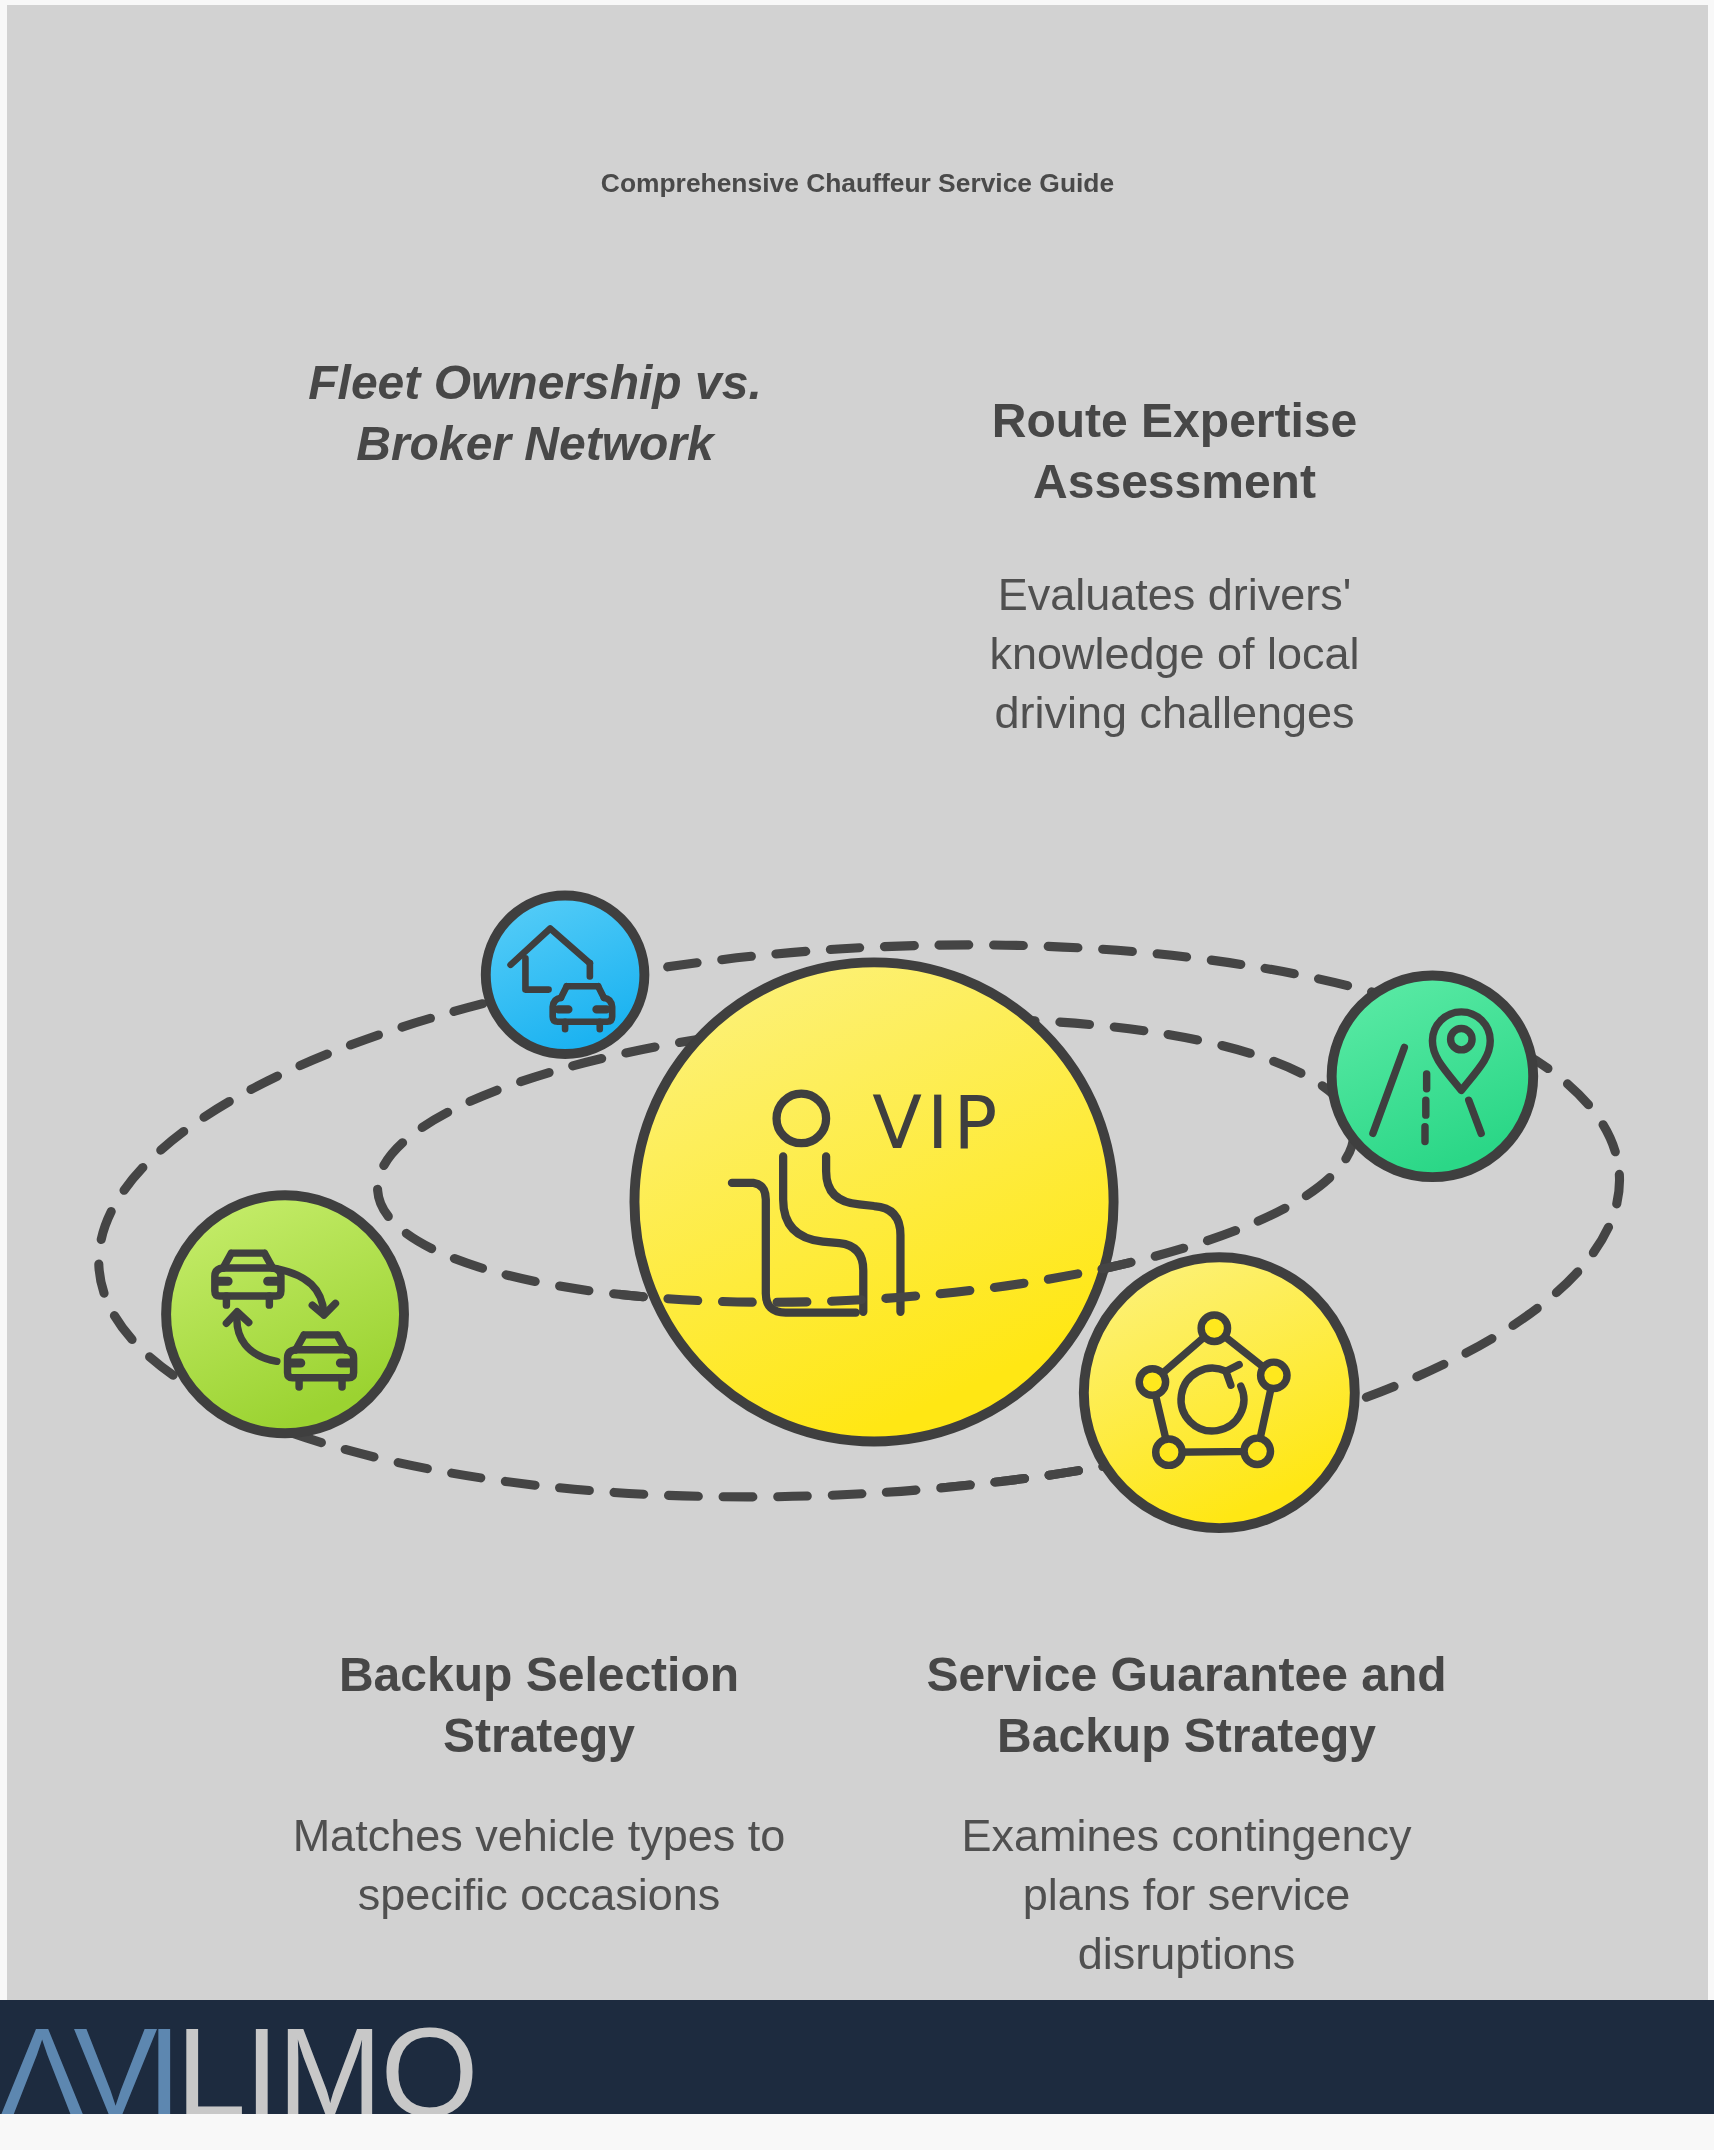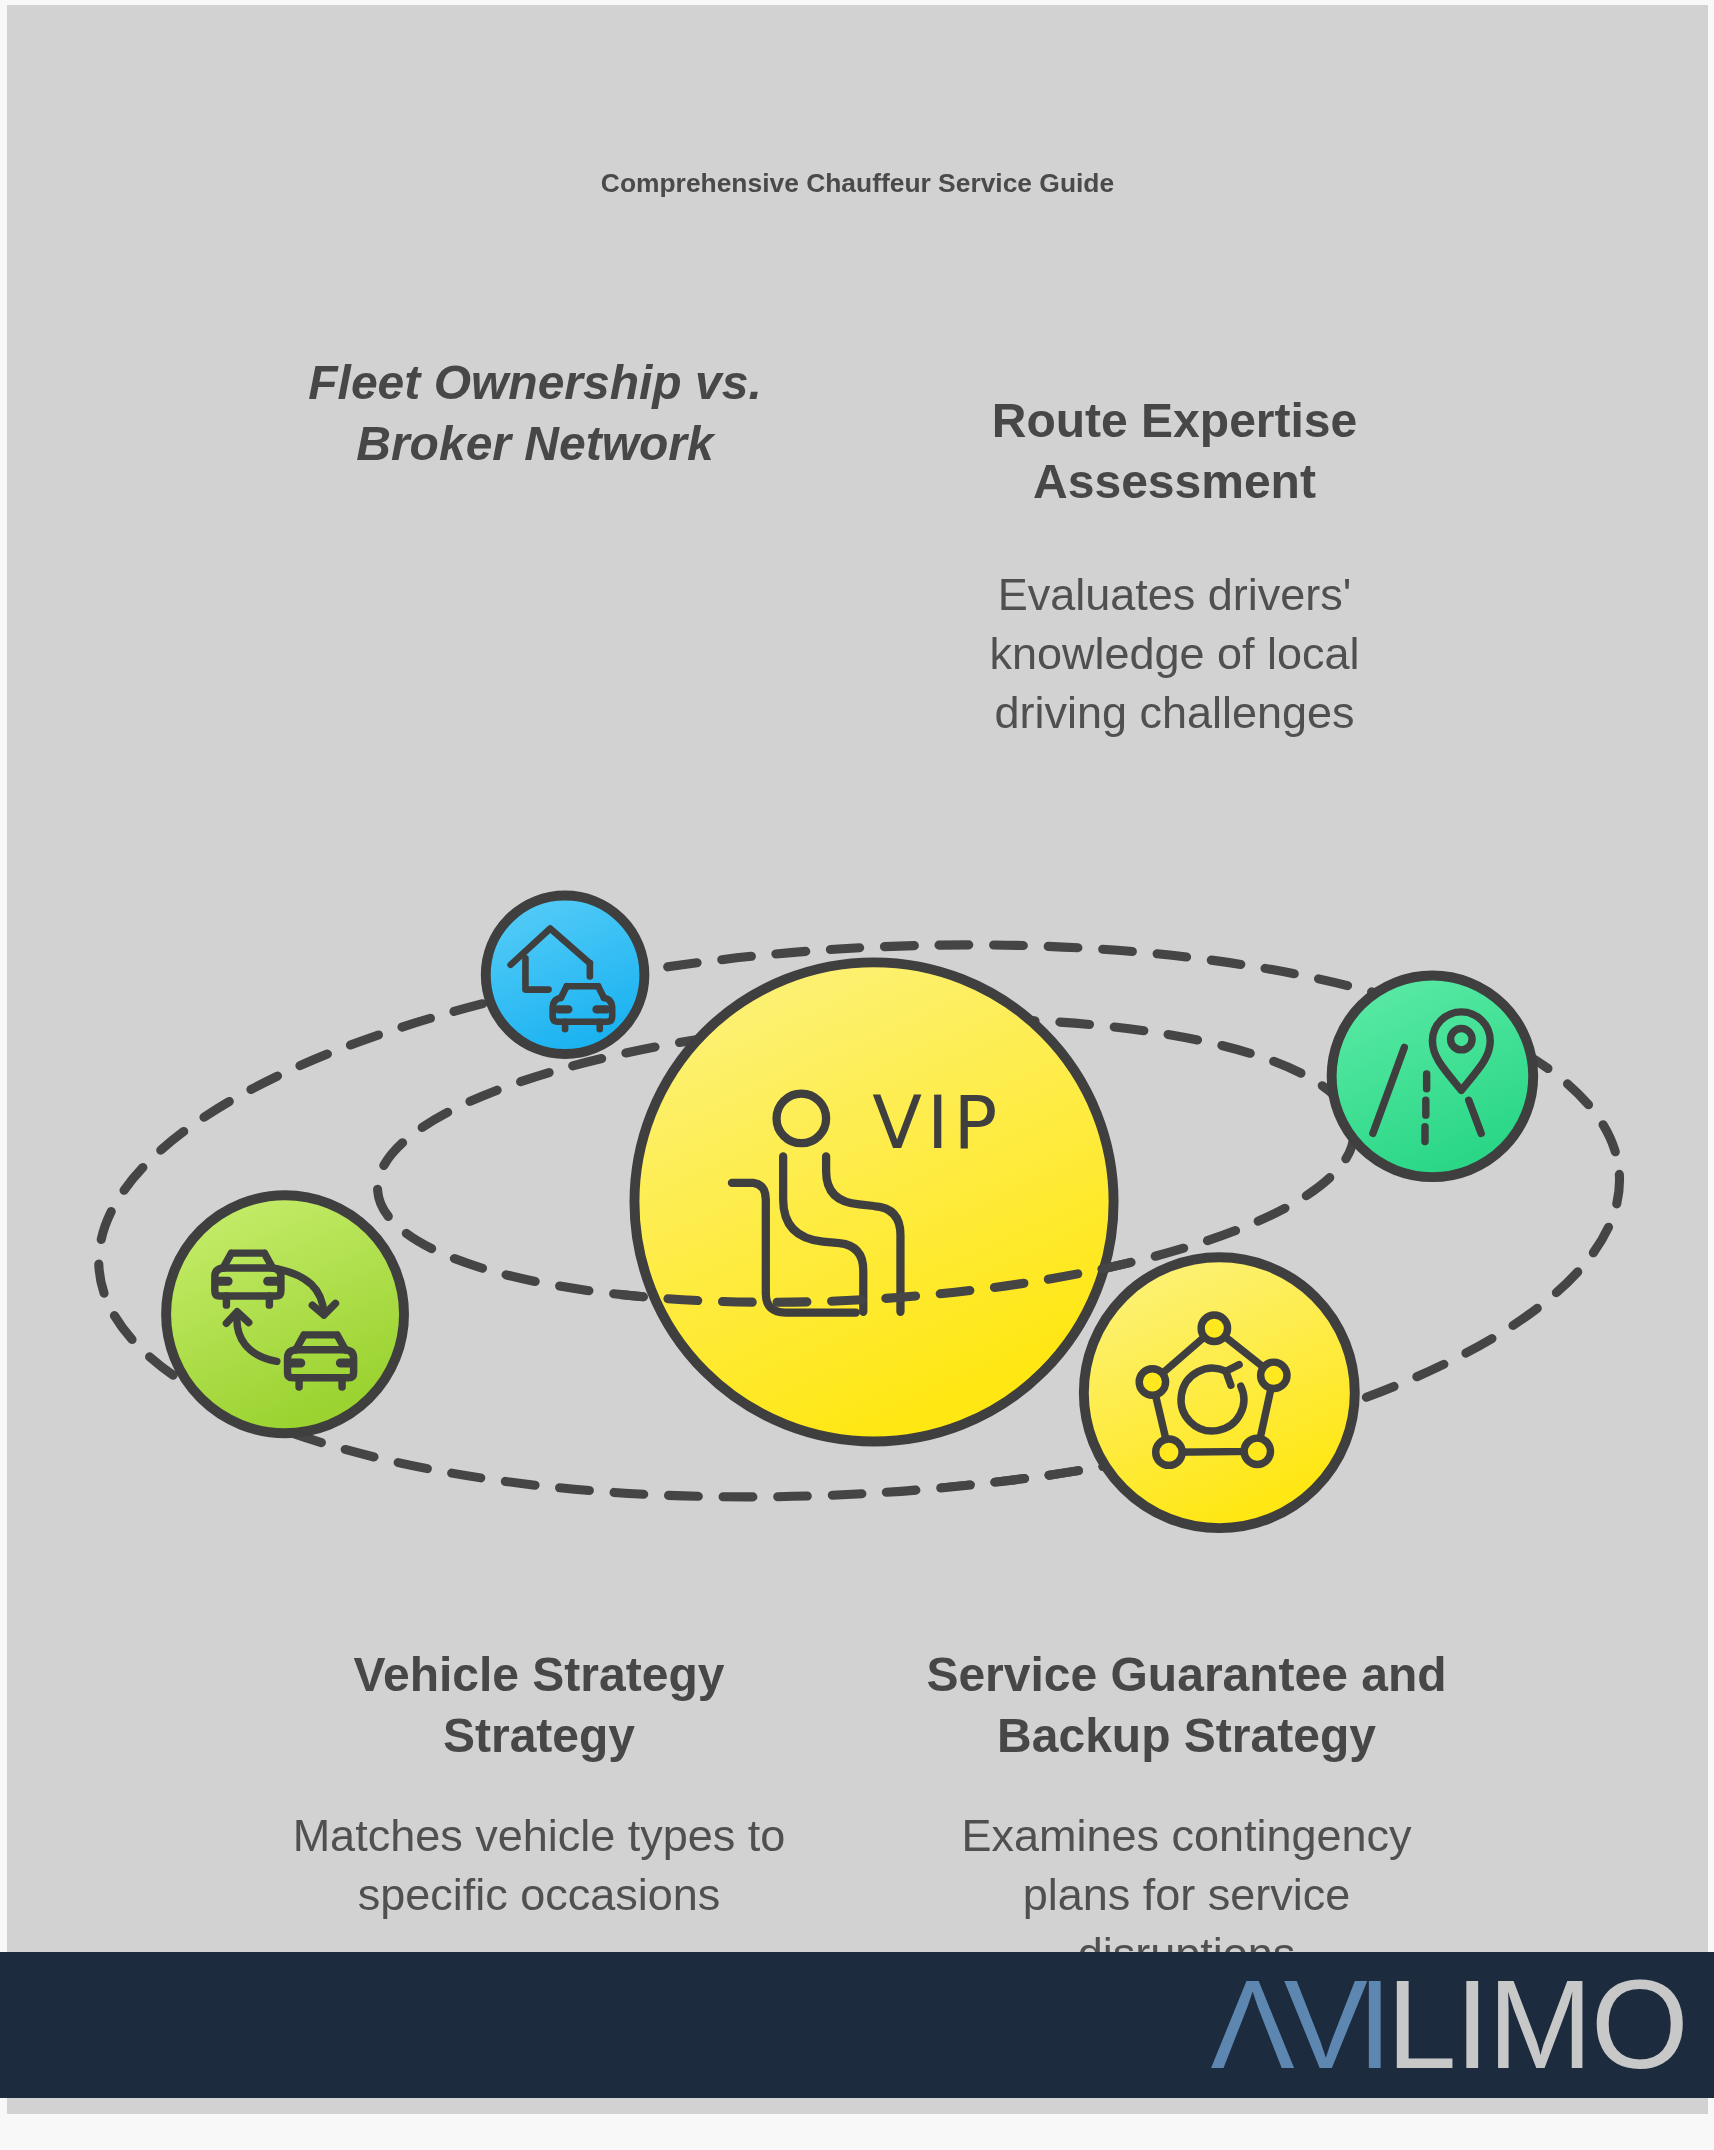--- a/index.html
+++ b/index.html
@@ -10,43 +10,43 @@
   .page-title{position:absolute;left:0;top:169px;width:100%;text-align:center;
 ic    font-size:81px;line-height:1.12;font-weight:bold;color:#4a4a4a;margin:0;}
   .topic{position:absolute;text-align:center;}
   .topic h2{margin:0;font-size:48px;line-height:1.27;font-weight:bold;color:#474747;}
   .topic p{margin:40px 0 0 0;font-size:45px;line-height:1.31;color:#505050;}
   #topic-route p{margin-top:53px;}
   #topic-fleet{left:287px;top:353px;width:496px;font-style:italic;}
   #topic-route{left:968px;top:391px;width:413px;}
   #topic-vehicle{left:291px;top:1645px;width:496px;}
   #topic-service{left:918px;top:1645px;width:537px;}
-  #footer{position:absolute;left:0;top:1952px;width:1715px;height:146px;background:#1d2b3f;
-          display:flex;align-items:center;justify-content:flex-end;}
+  #footer{position:absolute;left:0;top:2000px;width:1715px;height:146px;background:#1d2b3f;
+          display:flex;align-items:center;}
   .logo{margin-right:28px;font-size:126px;font-weight:500;line-height:1;white-space:nowrap;}
   .logo-blue{color:#5d87b0;letter-spacing:-0.085em;}
   .logo-gray{color:#c8c8c8;letter-spacing:-0.015em;margin-left:5px;}
 </style>
 </head>
 <body>
 
 <div id="page">
   <div id="canvas"></div>
 
   <h1 class="page-title">Comprehensive Chauffeur Service Guide</h1>
 
   <div class="topic" id="topic-fleet">
     <h2>Fleet Ownership vs. Broker Network</h2>
   </div>
   <div class="topic" id="topic-route">
     <h2>Route Expertise Assessment</h2>
     <p>Evaluates drivers' knowledge of local driving challenges</p>
   </div>
   <div class="topic" id="topic-vehicle">
-    <h2>Vehicle Strategy Strategy</h2>
+    <h2>Backup Selection Strategy</h2>
     <p>Matches vehicle types to specific occasions</p>
   </div>
   <div class="topic" id="topic-service">
     <h2>Service Guarantee and Backup Strategy</h2>
     <p>Examines contingency plans for service disruptions</p>
   </div>
 
   <svg id="diagram-svg" viewBox="0 0 2076 2604">
     <defs>
       <linearGradient id="gYellow" x1="0" y1="0" x2="0.45" y2="1">

